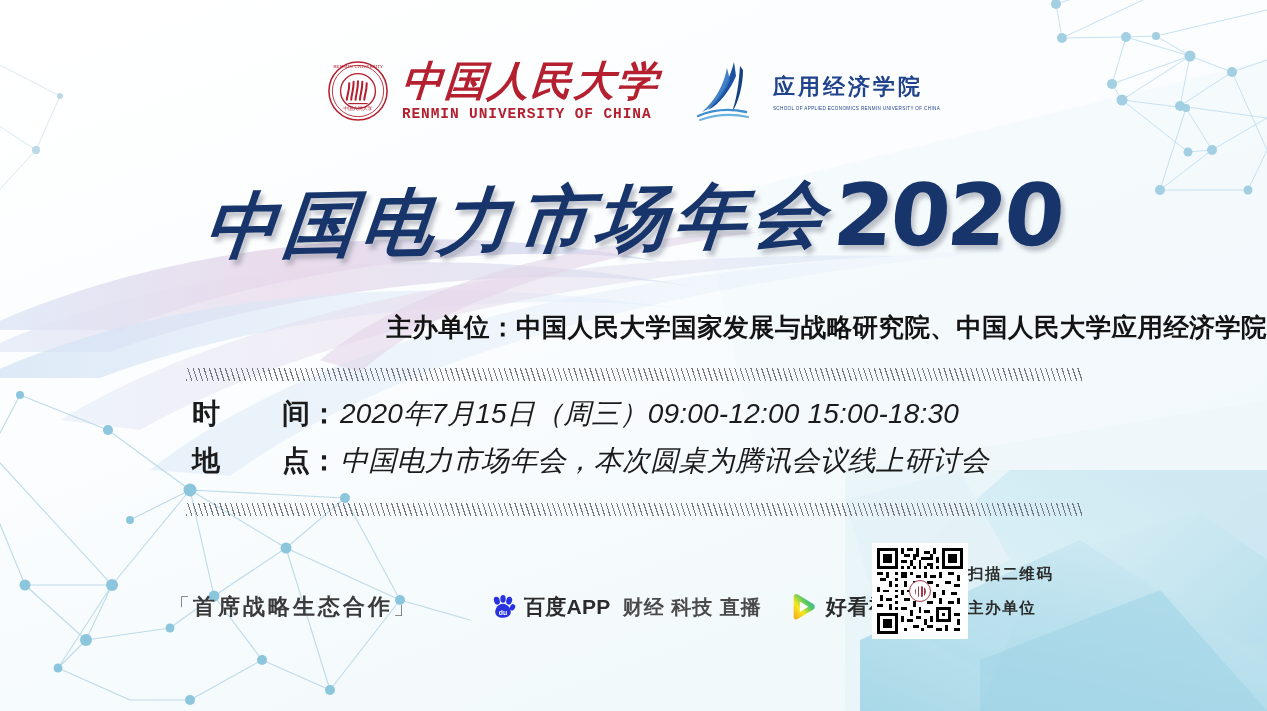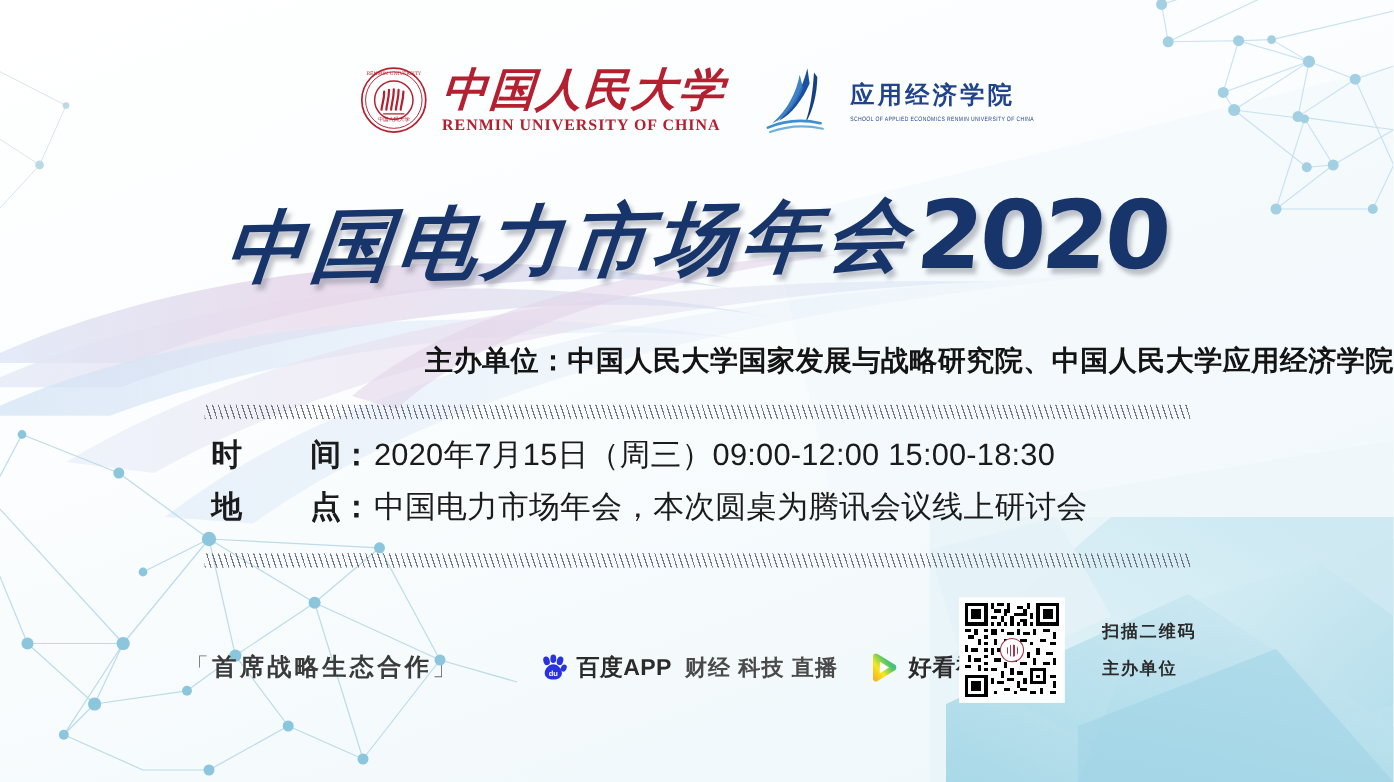--- a/index.html
+++ b/index.html
@@ -31,21 +31,21 @@
   .ruc-seal{width:62px;height:62px;flex:0 0 auto;}
   .ruc-words{display:flex;flex-direction:column;align-items:flex-start;line-height:1;}
   .ruc-cn{
     font-family:"Liberation Serif","DejaVu Serif",serif;
     font-size:41px;font-weight:700;color:#b4202f;letter-spacing:2px;
     font-style:italic;
     transform:skewX(-4deg);
     white-space:nowrap;
   }
   .ruc-en{
-    font-family:Liberation Serif, serif;
+    font-family:Liberation Mono, monospace;
     font-size:14.5px;font-weight:700;color:#b4202f;letter-spacing:0.9px;
     margin-top:5px;white-space:nowrap;
   }
   .sae-logo{display:flex;align-items:center;gap:9px;}
   .sae-mark{width:70px;height:62px;flex:0 0 auto;}
   .sae-words{display:flex;flex-direction:column;align-items:flex-start;}
   .sae-cn{
     font-family:"Liberation Serif","DejaVu Serif",serif;
     font-size:22px;font-weight:600;color:#20438c;letter-spacing:3px;white-space:nowrap;
   }
@@ -101,21 +101,21 @@
     font-size:28px;color:#1b1b1b;
     margin-bottom:9px;white-space:nowrap;
   }
   .info-key{
     font-weight:700;width:118px;flex:0 0 118px;
     display:flex;justify-content:space-between;
     letter-spacing:0;
   }
   .info-key span{display:inline-block;}
   .info-colon{font-weight:700;margin-right:2px;}
-  .info-val{font-weight:400;letter-spacing:0.2px;}
+  .info-val{font-weight:400;letter-spacing:0.2px;font-style:italic;}
   .hatch.bottom{margin-top:4px;}
 
   
   .sponsor-row{
     position:absolute;left:168px;top:576px;
     display:flex;align-items:center;margin-top:16px;
   }
   .partner-tag{
     font-size:22px;font-weight:700;color:#3b3b3b;letter-spacing:3px;
     white-space:nowrap;
@@ -132,21 +132,21 @@
   }
   .haokan-group{display:flex;align-items:center;gap:8px;margin-left:26px;}
   .play-icon{width:30px;height:30px;flex:0 0 auto;}
   .haokan-name{
     font-size:21px;font-weight:700;color:#2b2b2b;letter-spacing:.6px;white-space:nowrap;
   }
 
   
   .qr-block{
     position:absolute;left:872px;top:543px;
-    display:flex;align-items:center;gap:34px;
+    display:flex;align-items:center;
   }
   .qr-card{
     width:96px;height:96px;background:#fff;padding:5px;box-sizing:border-box;
     position:relative;
   }
   .qr-svg{width:100%;height:100%;display:block;}
   .qr-center{
     position:absolute;left:50%;top:50%;transform:translate(-50%,-50%);
     width:20px;height:20px;border-radius:50%;
     background:#fff;border:1.6px solid #a33b4c;

